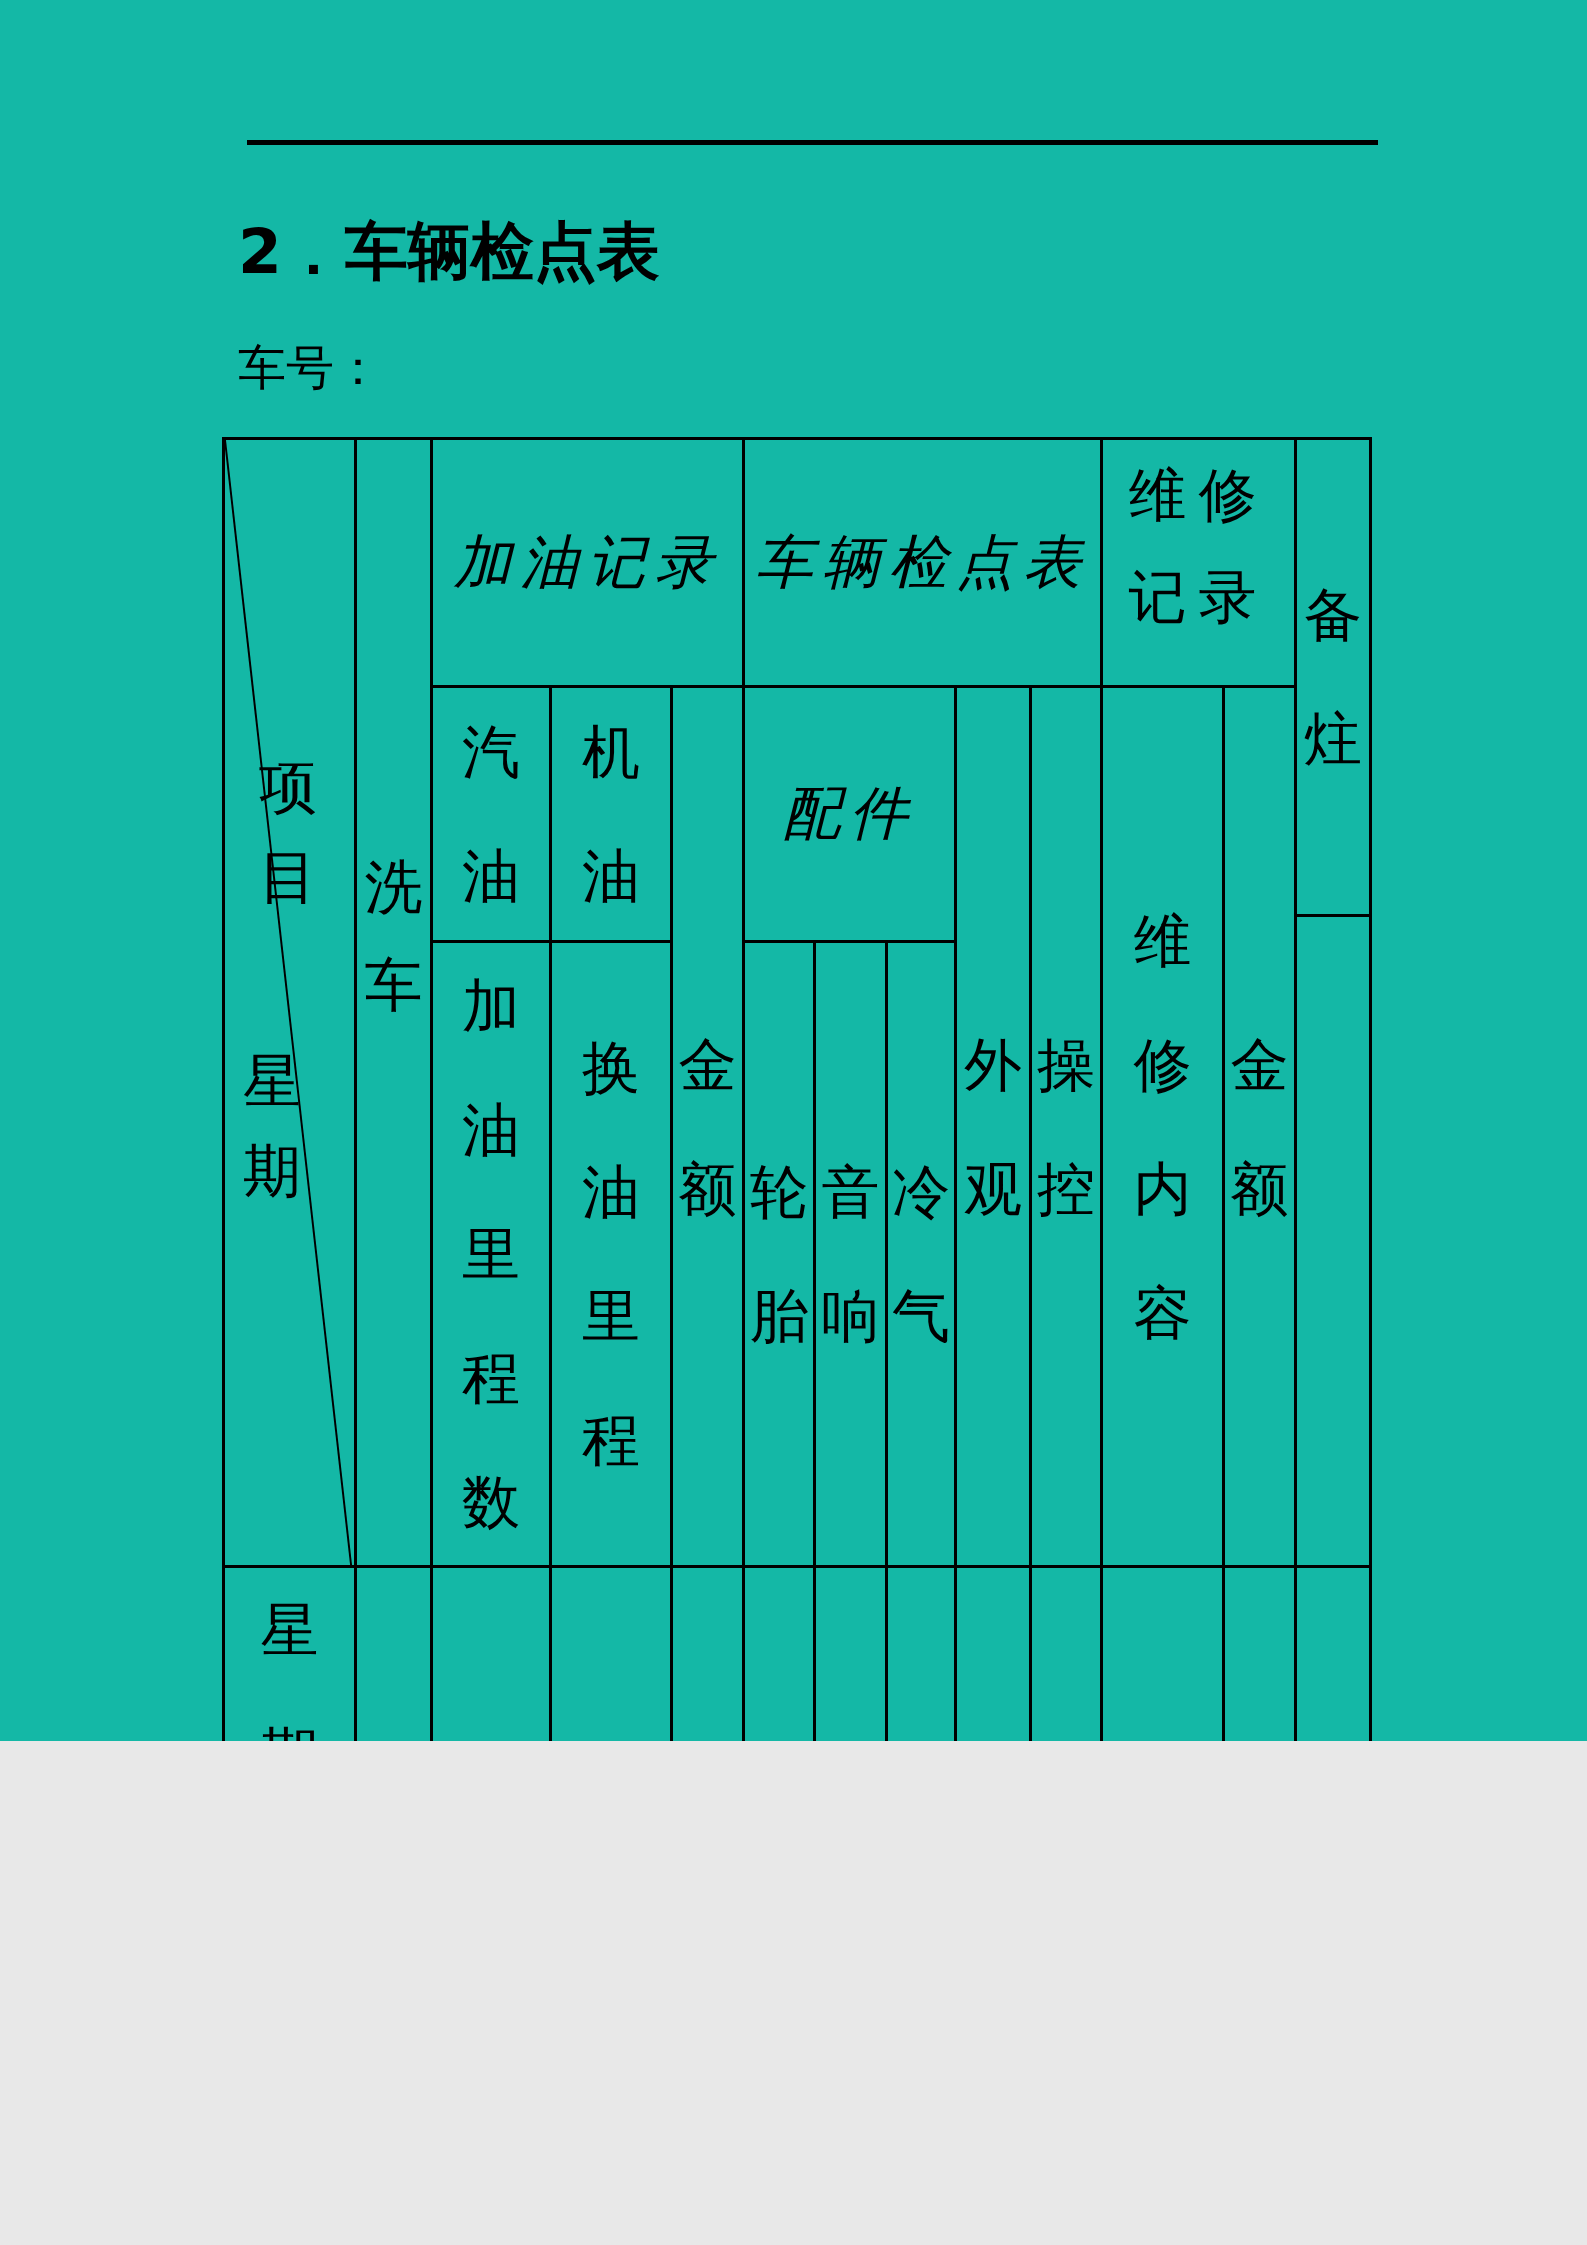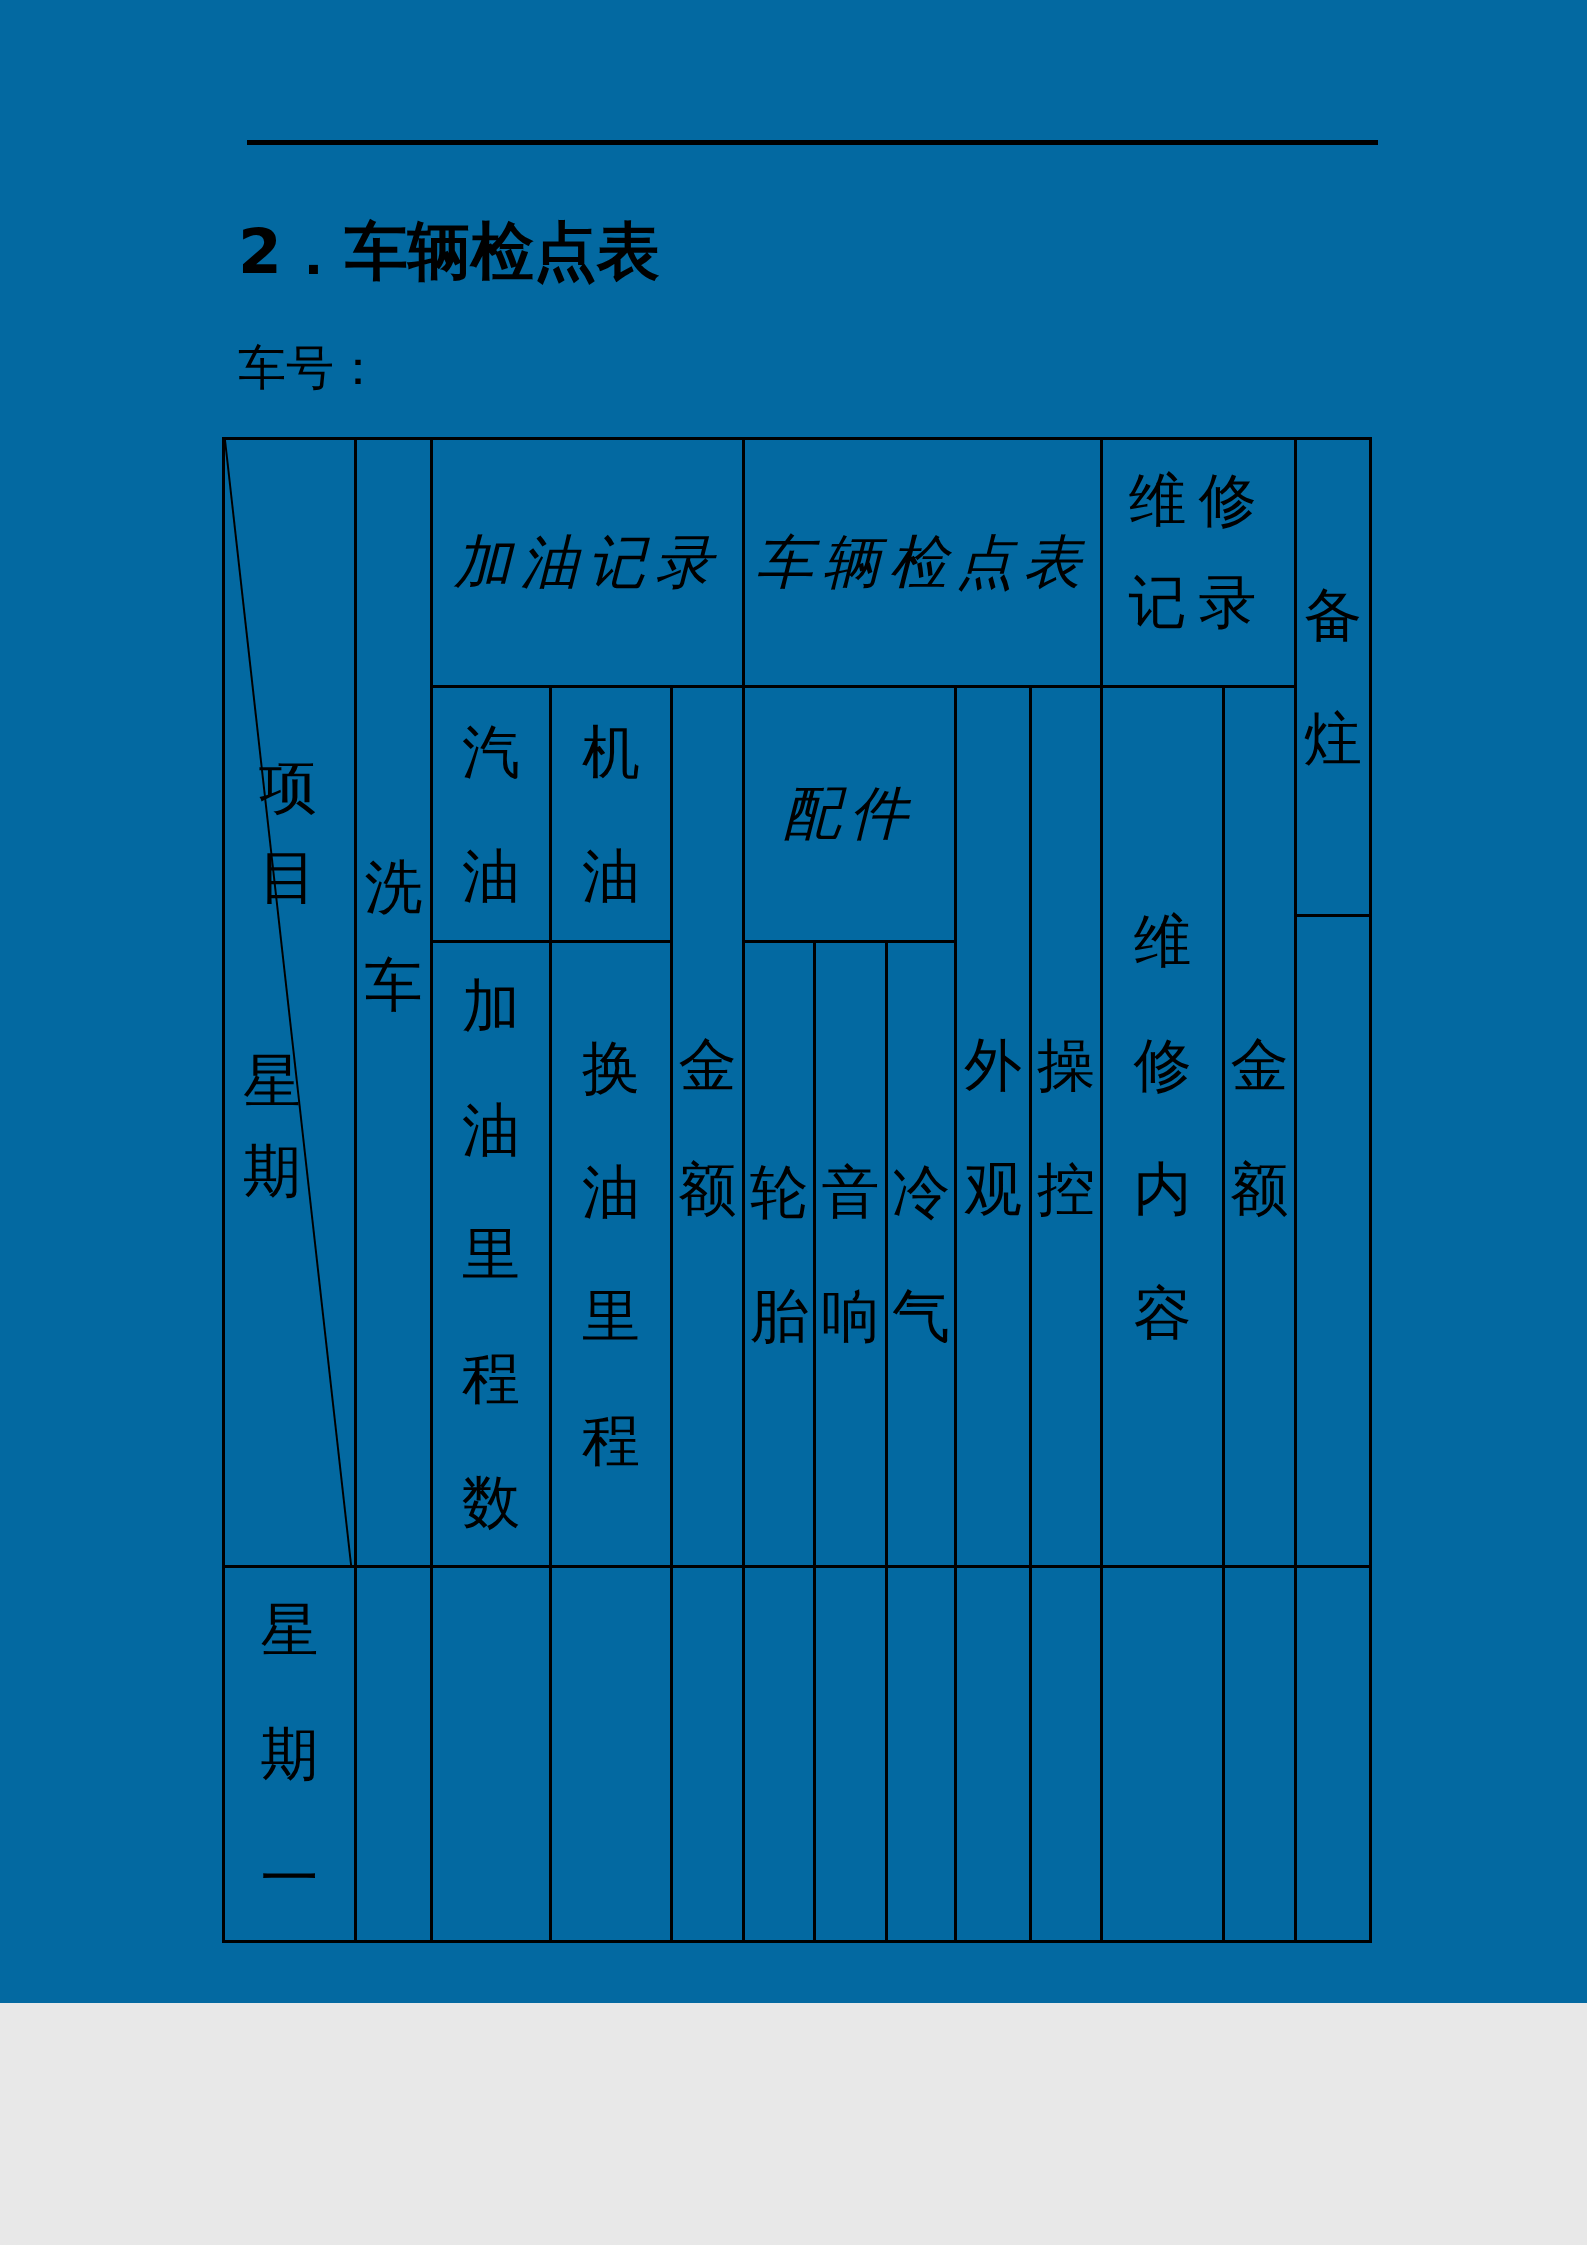--- a/index.html
+++ b/index.html
@@ -1,33 +1,33 @@
 <!DOCTYPE html>
 <html><head>
 <meta charset="utf-8">
 <style>
   html,body{margin:0;padding:0;background:#e8e8e8;}
   .page{
-    position:relative;width:1587px;height:2003px;background:#0369a1;
+    position:relative;width:1587px;height:1741px;background:#14b8a6;
     font-family:"DejaVu Sans","Liberation Sans",sans-serif;color:#000;
     overflow:hidden;margin:0 auto;
   }
   .top-rule{position:absolute;left:247px;top:140px;width:1131px;height:5px;background:#000;}
   .doc-title{position:absolute;left:238px;top:216px;margin:0;font-size:63px;font-weight:bold;line-height:1.15;white-space:nowrap;}
   .vehicle-no{position:absolute;left:238px;top:340px;font-size:48px;line-height:1.15;white-space:nowrap;}
 
   table.tbl{position:absolute;left:222px;top:437px;border-collapse:collapse;table-layout:fixed;width:1150px;}
   .tbl td{border:3px solid #000;text-align:center;vertical-align:middle;padding:0;font-size:58px;overflow:hidden;}
   .r1{height:248px;} .r2{height:229px;} .r3{height:26px;} .r4{height:625px;} .r5{height:375px;}
 
   
   .hh{letter-spacing:9px;white-space:nowrap;font-style:italic;}
   
   .two-line{display:inline-block;letter-spacing:12px;transform:translateY(-12px);}
-  .two-line span{display:block;line-height:102px;}
+  .two-line span{display:block;line-height:102px;font-family:Liberation Mono, monospace;}
 
   
   .vt{display:inline-flex;flex-direction:column;align-items:center;}
   .vt span{display:block;height:124px;line-height:124px;}
   .vt.sp90 span{height:90px;line-height:90px;}
   .vt.sp98 span{height:98px;line-height:98px;}
   .wash-cell .vt{transform:translateY(-67px);}
 
   
   td.corner{position:relative;}

